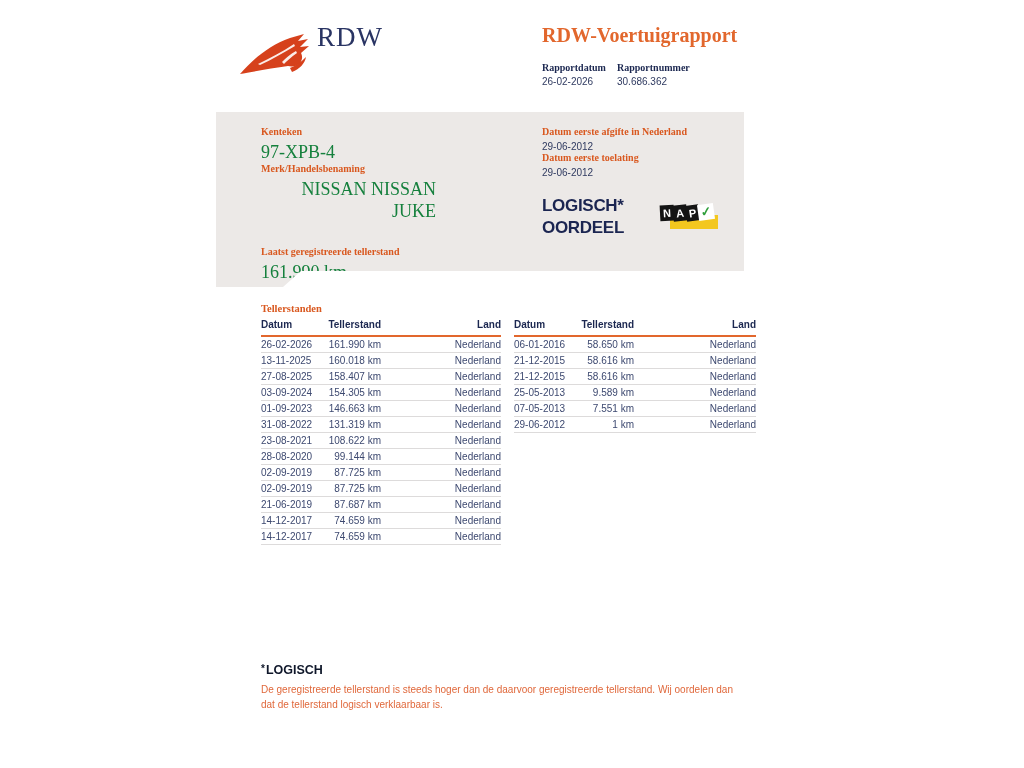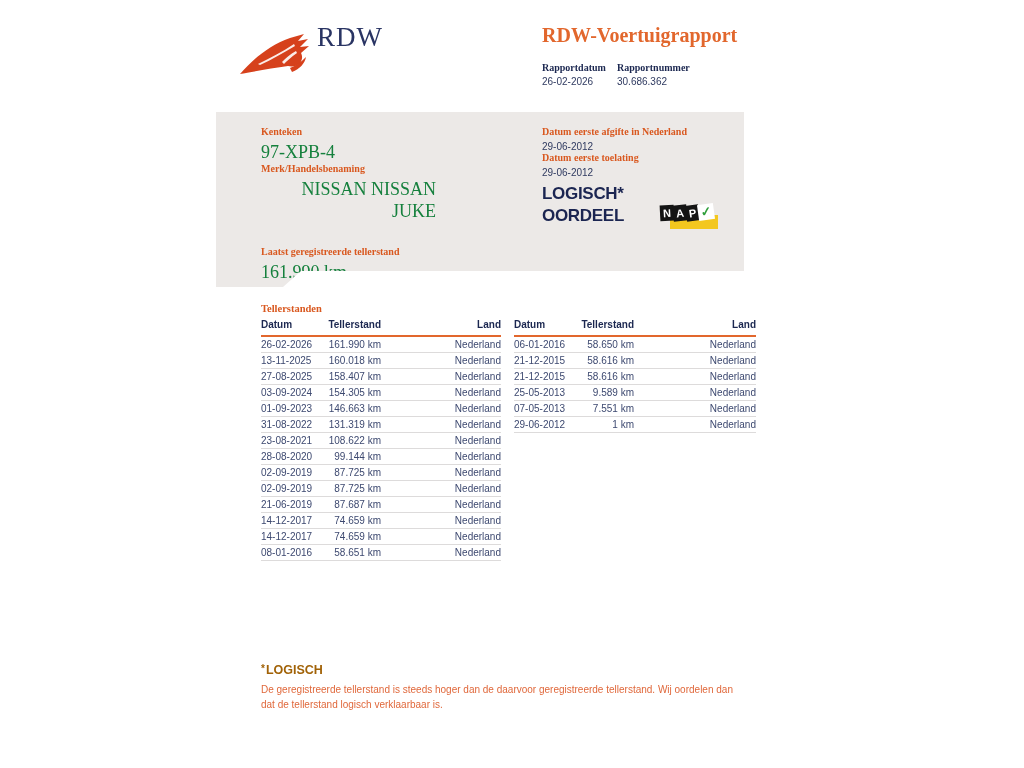--- a/index.html
+++ b/index.html
@@ -45,21 +45,21 @@
   }
   .field-value-big {
     font-family:"Liberation Serif", serif;
     font-size:18px; font-weight:400; color:#15803d; line-height:22px;
   }
   .field-value-small { font-size:10px; color:#2F3A60; }
   .mt12 { margin-top:0; }
   .mt14 { margin-top:24px; }
   .merk-value { width:175px;text-align:right; }
   .oordeel {
-    margin-top:5px;
+    margin-top:17px;
     font-size:17px; font-weight:700; letter-spacing:-0.3px;
     color:#1B2551; line-height:22px;
   }
   
   .nap { position:absolute; left:444px; top:92px; width:58px; height:27px; }
   .nap-yellow { position:absolute; left:10px; top:11px; width:48px; height:14px; background:#F3C71F; }
   .nap-tile {
     position:absolute; top:1px; width:14px; height:16px; background:#141414;
     color:#fff; font-size:11px; font-weight:700; text-align:center; line-height:16px;
   }
@@ -90,21 +90,21 @@
   td {
     font-size:10px; color:#3D4970; line-height:15px; padding:0;
     border-bottom:1px solid #DDDBDB;
   }
   .c0 { width:64px; text-align:left; }
   .c1 { width:56px; text-align:right; }
   .c2 { text-align:right; }
 
   
   .footnote { position:absolute; left:261px; top:663px; width:478px; }
-  .footnote-title { font-size:12.5px; font-weight:700; color:#a16207; margin-bottom:5px; }
+  .footnote-title { font-size:12.5px; font-weight:700; color:#0f172a; margin-bottom:5px; }
   .footnote-title .ast { font-size:10px; vertical-align:2px; margin-right:1px; }
   .footnote-text { font-size:10px; color:#E0683B; line-height:15px; }
 </style>
 </head>
 <body>
 
 <div class="page">
 
   <svg class="logo-mark" viewBox="0 0 74 46">
     <path fill="#D6411C" d="M2,42 C14,28 30,14 52,6 L66,2 L60,9 L70,7 L62,15 L71,14 L63,21 C63,21 66,26 62,31 C59,34.5 54,35 50,34 C34,36 14,40 2,42 Z"></path>
@@ -226,25 +226,20 @@
             <tr>
               <td class="c0">14-12-2017</td>
               <td class="c1">74.659 km</td>
               <td class="c2">Nederland</td>
             </tr>
             <tr>
               <td class="c0">14-12-2017</td>
               <td class="c1">74.659 km</td>
               <td class="c2">Nederland</td>
             </tr>
-            <tr>
-              <td class="c0">08-01-2016</td>
-              <td class="c1">58.651 km</td>
-              <td class="c2">Nederland</td>
-            </tr>
           </tbody>
         </table>
       <table class="tbl-right">
           <thead>
             <tr>
               <th class="c0">Datum</th>
               <th class="c1">Tellerstand</th>
               <th class="c2">Land</th>
             </tr>
           </thead>

